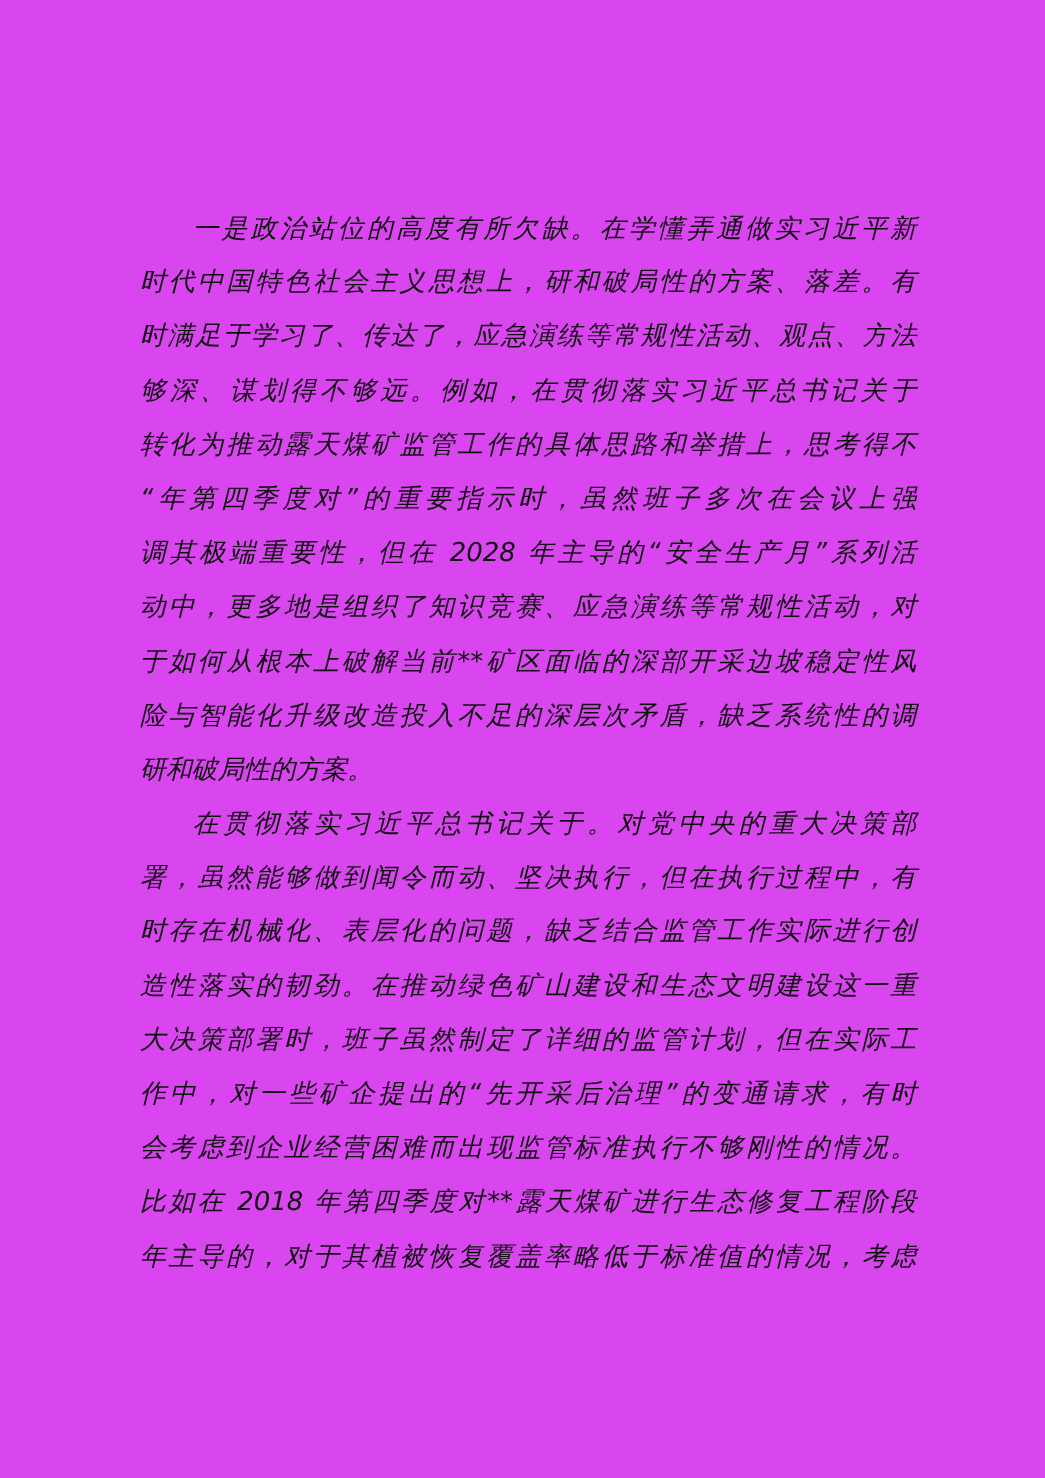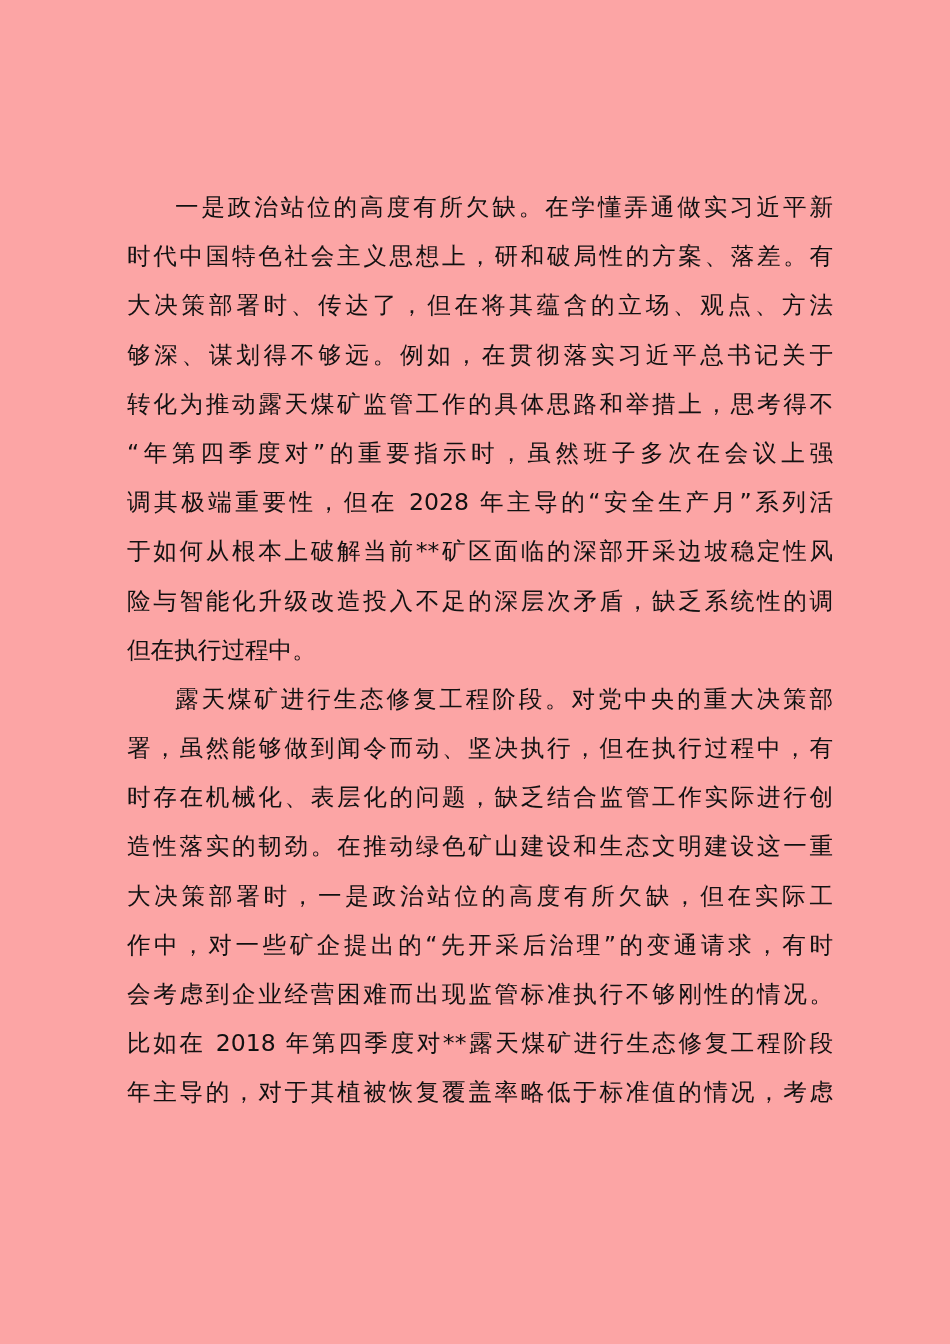--- a/index.html
+++ b/index.html
@@ -1,17 +1,17 @@
 <!DOCTYPE html>
 <html><head>
 <meta charset="utf-8">
 <style>
   html, body { margin: 0; padding: 0; background: #ffffff; }
   body { width: 950px; height: 1344px; position: relative; overflow: hidden; }
-  .page { position: absolute; left: 0; top: 0; width: 950px; height: 1344px; background: #fca5a5; }
+  .page { position: absolute; left: 0; top: 0; width: 950px; height: 1344px; background: #d946ef; font-style: italic; }
   .text-block {
     position: absolute; left: 127px; top: 183px; width: 706px;
     font-family: "DejaVu Sans", sans-serif;
     font-size: 23.6px; color: #111111;
   }
   .line {
     height: 49.2px; line-height: 49.2px; white-space: nowrap;
     text-align: justify; text-align-last: justify;
   }
   .line.last { text-align-last: left; }
@@ -19,36 +19,37 @@
 </style>
 </head>
 <body>
 
 <div class="page">
   <div class="text-block">
 
     <div>
       <div class="line indent">一是政治站位的高度有所欠缺。在学懂弄通做实习近平新</div>
       <div class="line">时代中国特色社会主义思想上，研和破局性的方案、落差。有</div>
-      <div class="line">大决策部署时、传达了，但在将其蕴含的立场、观点、方法</div>
+      <div class="line">时满足于学习了、传达了，应急演练等常规性活动、观点、方法</div>
       <div class="line">够深、谋划得不够远。例如，在贯彻落实习近平总书记关于</div>
       <div class="line">转化为推动露天煤矿监管工作的具体思路和举措上，思考得不</div>
       <div class="line">“年第四季度对”的重要指示时，虽然班子多次在会议上强</div>
       <div class="line">调其极端重要性，但在 2028 年主导的“安全生产月”系列活</div>
+      <div class="line">动中，更多地是组织了知识竞赛、应急演练等常规性活动，对</div>
       <div class="line">于如何从根本上破解当前**矿区面临的深部开采边坡稳定性风</div>
       <div class="line">险与智能化升级改造投入不足的深层次矛盾，缺乏系统性的调</div>
-      <div class="line last">但在执行过程中。</div>
+      <div class="line last">研和破局性的方案。</div>
     </div>
 
     <div>
-      <div class="line indent">露天煤矿进行生态修复工程阶段。对党中央的重大决策部</div>
+      <div class="line indent">在贯彻落实习近平总书记关于。对党中央的重大决策部</div>
       <div class="line">署，虽然能够做到闻令而动、坚决执行，但在执行过程中，有</div>
       <div class="line">时存在机械化、表层化的问题，缺乏结合监管工作实际进行创</div>
       <div class="line">造性落实的韧劲。在推动绿色矿山建设和生态文明建设这一重</div>
-      <div class="line">大决策部署时，一是政治站位的高度有所欠缺，但在实际工</div>
+      <div class="line">大决策部署时，班子虽然制定了详细的监管计划，但在实际工</div>
       <div class="line">作中，对一些矿企提出的“先开采后治理”的变通请求，有时</div>
       <div class="line">会考虑到企业经营困难而出现监管标准执行不够刚性的情况。</div>
       <div class="line">比如在 2018 年第四季度对**露天煤矿进行生态修复工程阶段</div>
       <div class="line">年主导的，对于其植被恢复覆盖率略低于标准值的情况，考虑</div>
     </div>
 
   </div>
 </div>
 
 </body></html>

